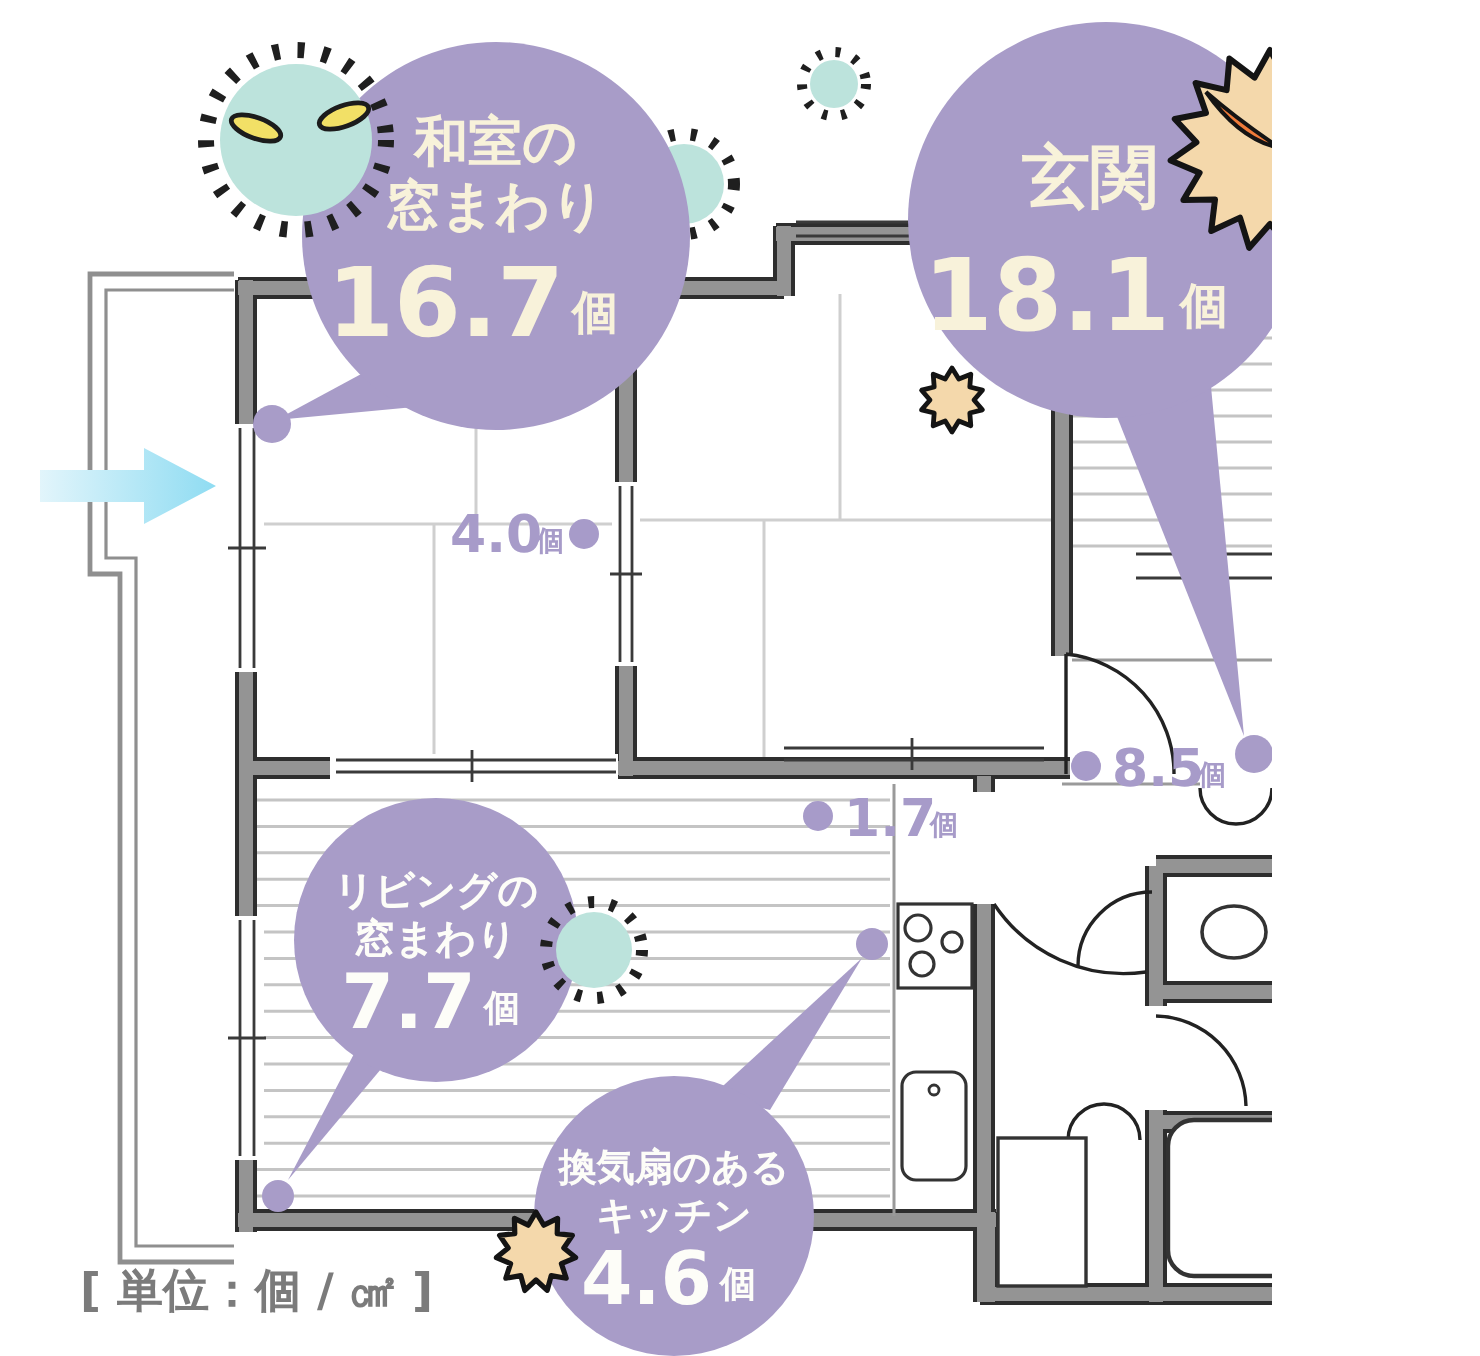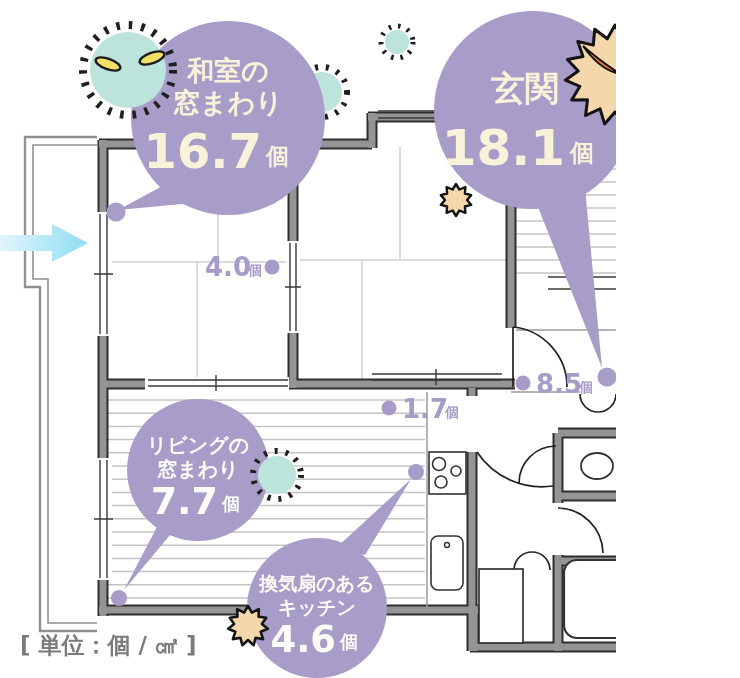--- a/index.html
+++ b/index.html
@@ -1,17 +1,17 @@
 <!DOCTYPE html>
 <html><head>
 <meta charset="utf-8">
 <style>
   html,body{margin:0;padding:0;background:#ffffff;}
   .stage{position:relative;width:616px;height:678px;background:#ffffff;overflow:hidden;
-         font-family:"DejaVu Sans","Liberation Sans",sans-serif;}
+         font-family:"DejaVu Sans","Liberation Sans",sans-serif;padding-left:20px;}
   svg text{font-family:"DejaVu Sans","Liberation Sans",sans-serif;}
   .bubble-label{font-weight:bold;}
 </style>
 </head>
 <body>
 
 <div class="stage">
 <svg width="740" height="678" viewBox="0 0 740 678">
   <defs>
     <linearGradient id="lgLeft" x1="0" y1="0" x2="1" y2="0">

